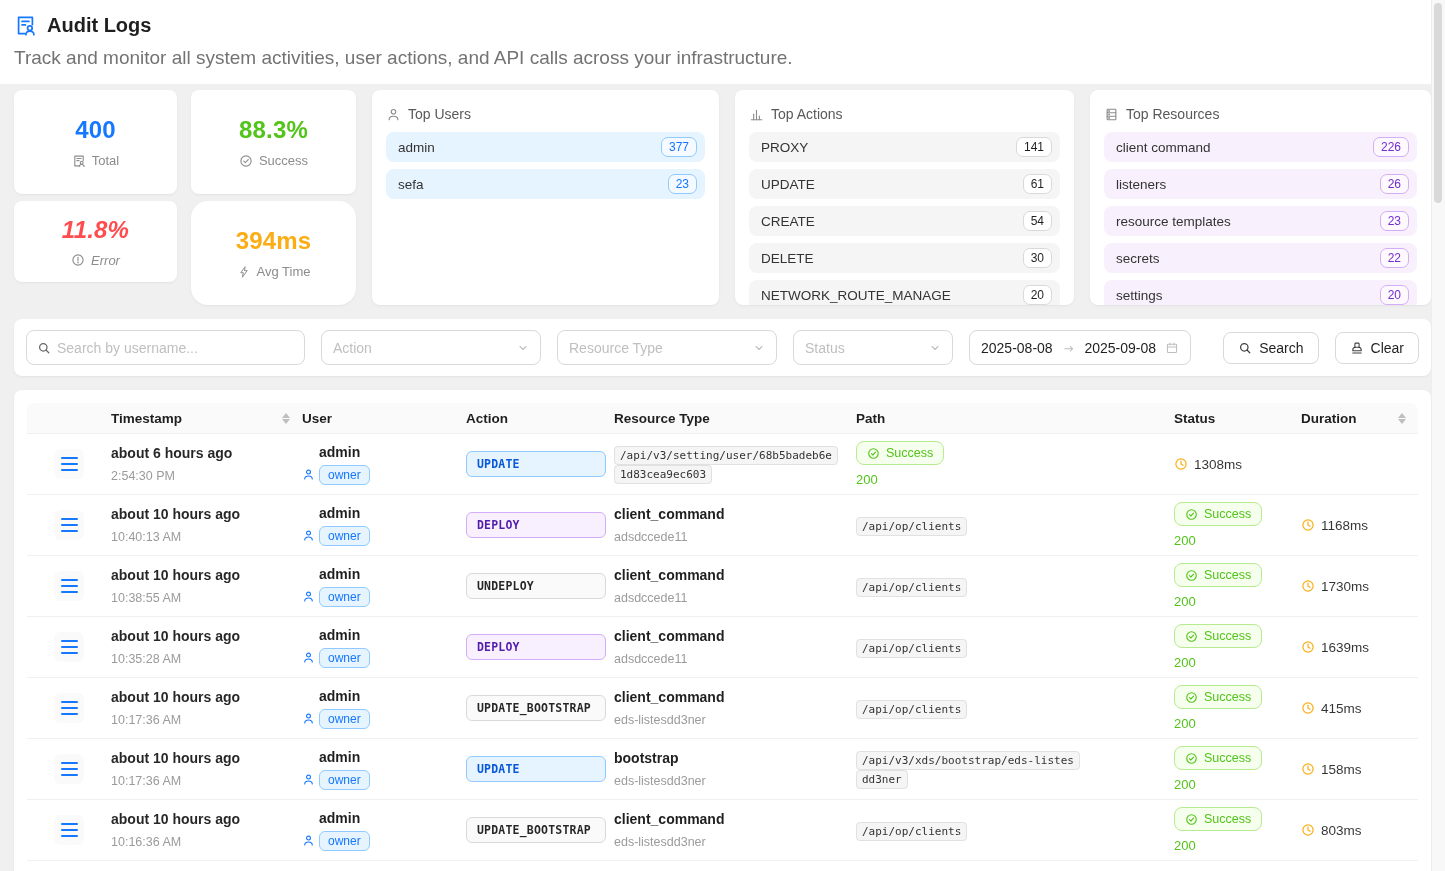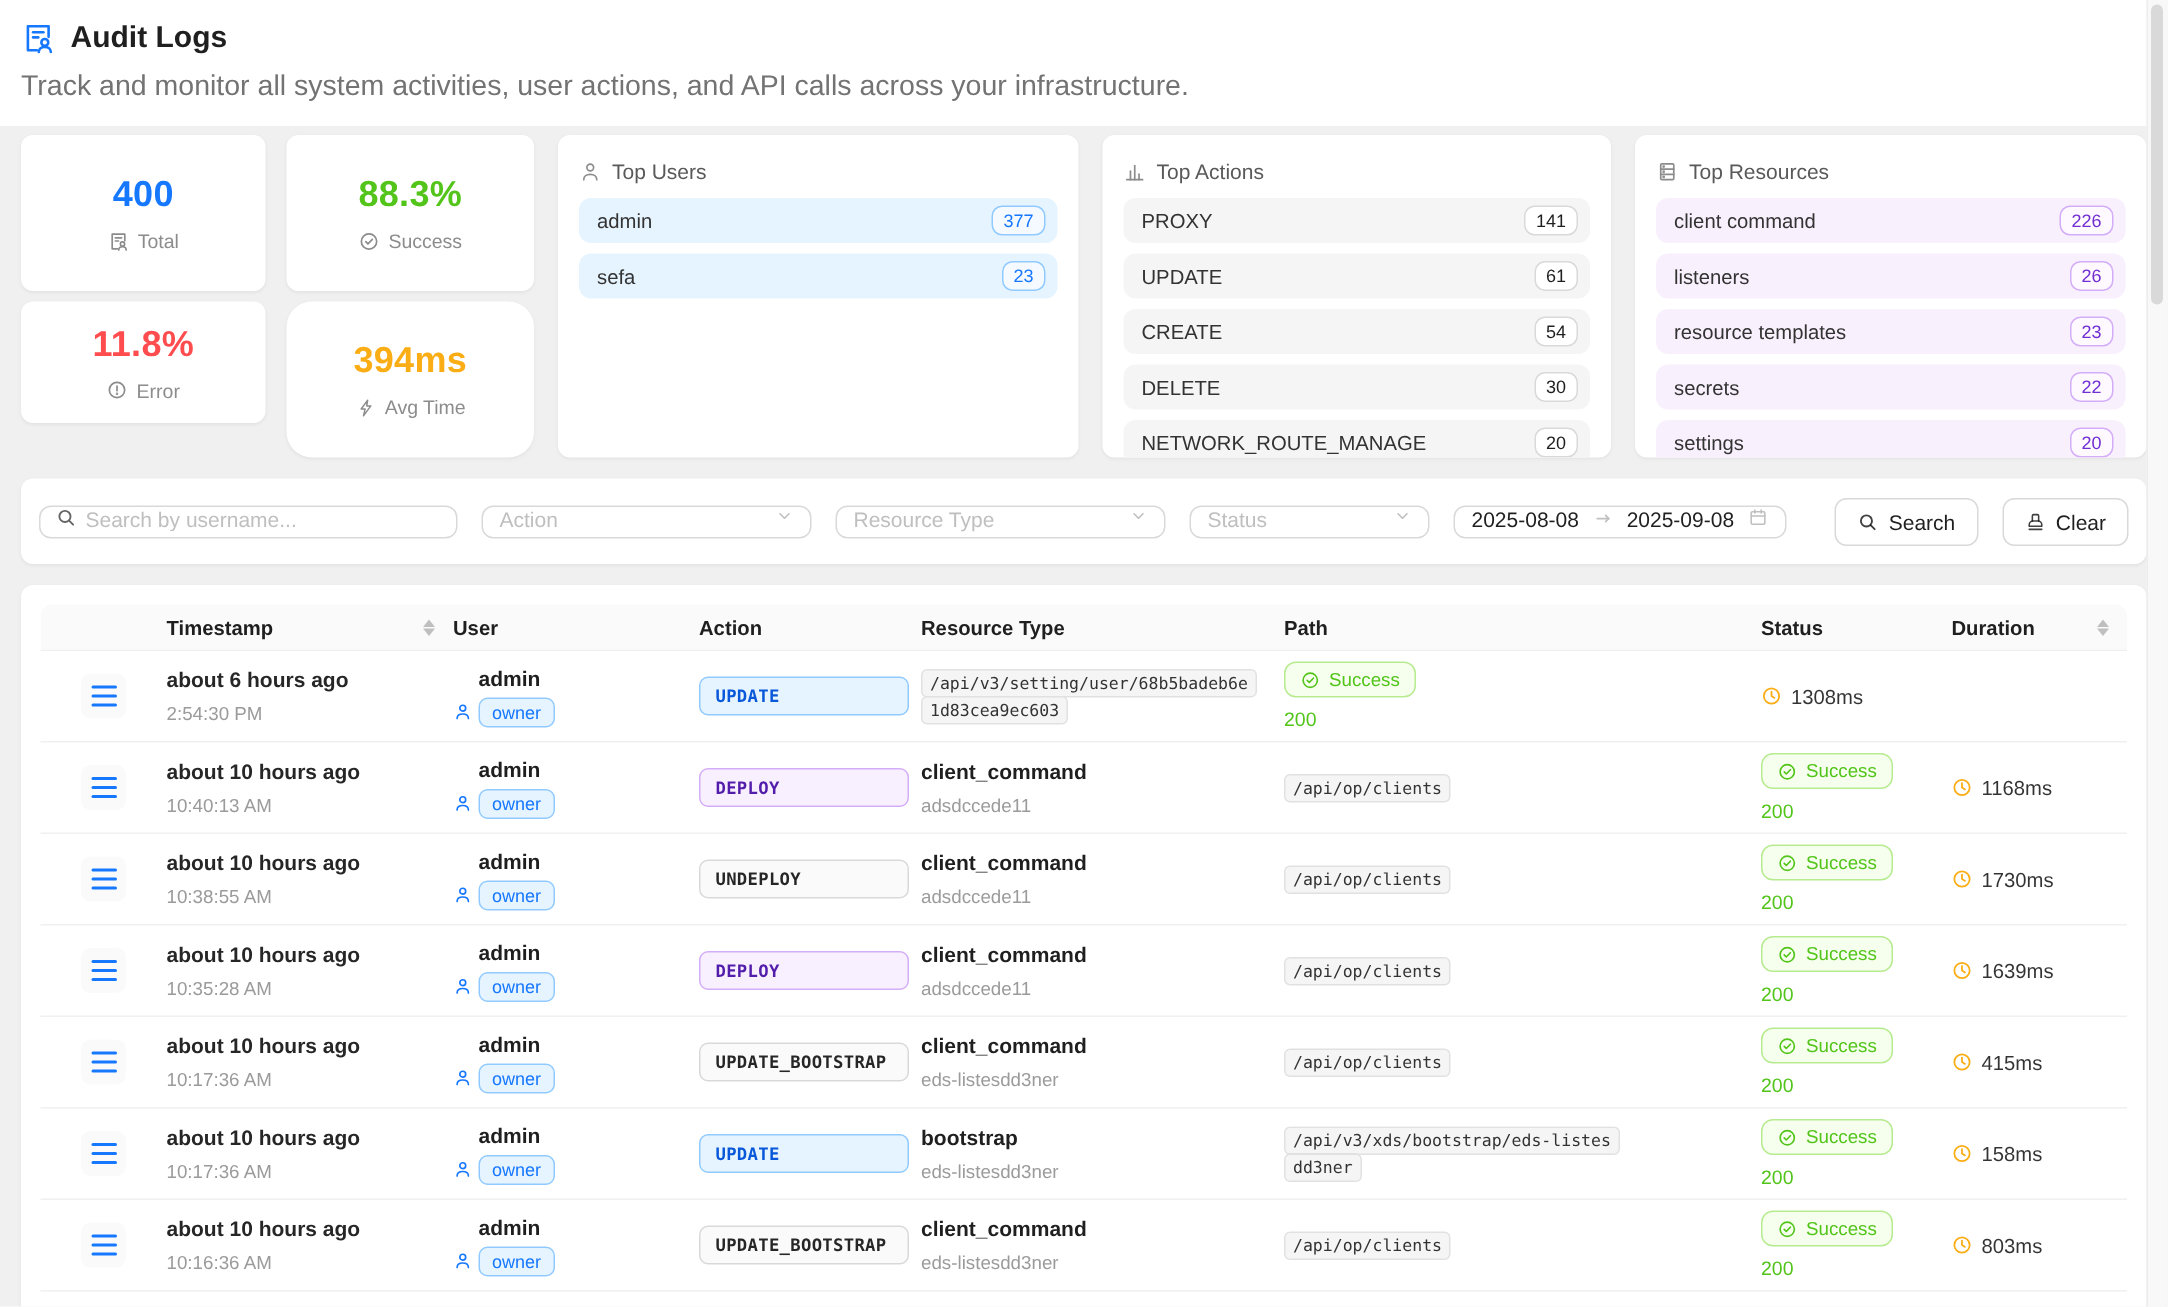--- a/index.html
+++ b/index.html
@@ -24,21 +24,21 @@
     position:absolute; background:#fff; border-radius:8px;
     box-shadow:0 1px 2px rgba(0,0,0,0.04), 0 1px 6px -1px rgba(0,0,0,0.03);
   }
   .stat-card { display:flex; flex-direction:column; align-items:center; justify-content:center; gap:9px; }
   .stat-value { font-size:24px; font-weight:700; letter-spacing:0.2px; }
   .stat-label { display:flex; align-items:center; gap:6px; font-size:13px; color:#8c8c8c; }
   .stat-label svg { color:#8c8c8c; }
 
   #card-total   { left:14px;  top:90px;  width:163px; height:104px; }
   #card-success { left:191px; top:90px;  width:165px; height:104px; }
-  #card-error   { left:14px;  top:201px; width:163px; height:81px; }
+  #card-error   { left:14px;  top:201px; width:163px; height:81px;font-style:italic; }
   #card-avg     { left:191px; top:201px; width:165px; height:104px;border-radius:17px; }
 
   .panel { padding:14px 14px 0 14px; overflow:hidden; }
   #panel-users     { left:372px;  top:90px; width:347px; height:215px; }
   #panel-actions   { left:735px;  top:90px; width:339px; height:215px; }
   #panel-resources { left:1090px; top:90px; width:341px; height:215px; }
 
   .panel-title { display:flex; align-items:center; gap:7px; font-size:14px; font-weight:500; color:#595959; height:20px; }
   .panel-title svg { color:#8c8c8c; }
   .plist { margin-top:8px; display:flex; flex-direction:column; gap:7px; }
@@ -52,22 +52,22 @@
   }
   .pv-blue  .pitem { background:#e6f4ff; }
   .pv-blue  .pbadge { border-color:#91caff; color:#1677ff; background:#f4faff; }
   .pv-gray  .pitem { background:#f5f5f5; }
   .pv-purple .pitem { background:#f9f0fd; }
   .pv-purple .pbadge { border-color:#d3adf7; color:#722ed1; background:#fdf9ff; }
 
   
   #filter-card { left:14px; top:319px; width:1417px; height:57px; display:flex; align-items:center; gap:16px; padding:12px; }
   .f-input, .f-select, .f-range {
-    height:22px; border:1px solid #d9d9d9; border-radius:8px; background:#fff;
-    display:flex; align-items:flex-start; font-size:14px; color:rgba(0,0,0,0.88);
+    height:35px; border:1px solid #d9d9d9; border-radius:8px; background:#fff;
+    display:flex; align-items:center; font-size:14px; color:rgba(0,0,0,0.88);
   }
   .f-input { width:279px; padding:0 10px; gap:6px; }
   .f-input input { border:none; outline:none; width:100%; font-size:14px; font-family:"Liberation Sans",sans-serif; background:transparent; }
   .f-input input::placeholder { color:#bfbfbf; }
   .f-input svg { color:#666; flex:0 0 auto; }
   .f-select { justify-content:space-between; padding:0 11px; }
   .f-select .ph { color:#bfbfbf; }
   .f-select svg { color:#bfbfbf; }
   #select-action, #select-resource { width:220px; }
   #select-status { width:160px; }

